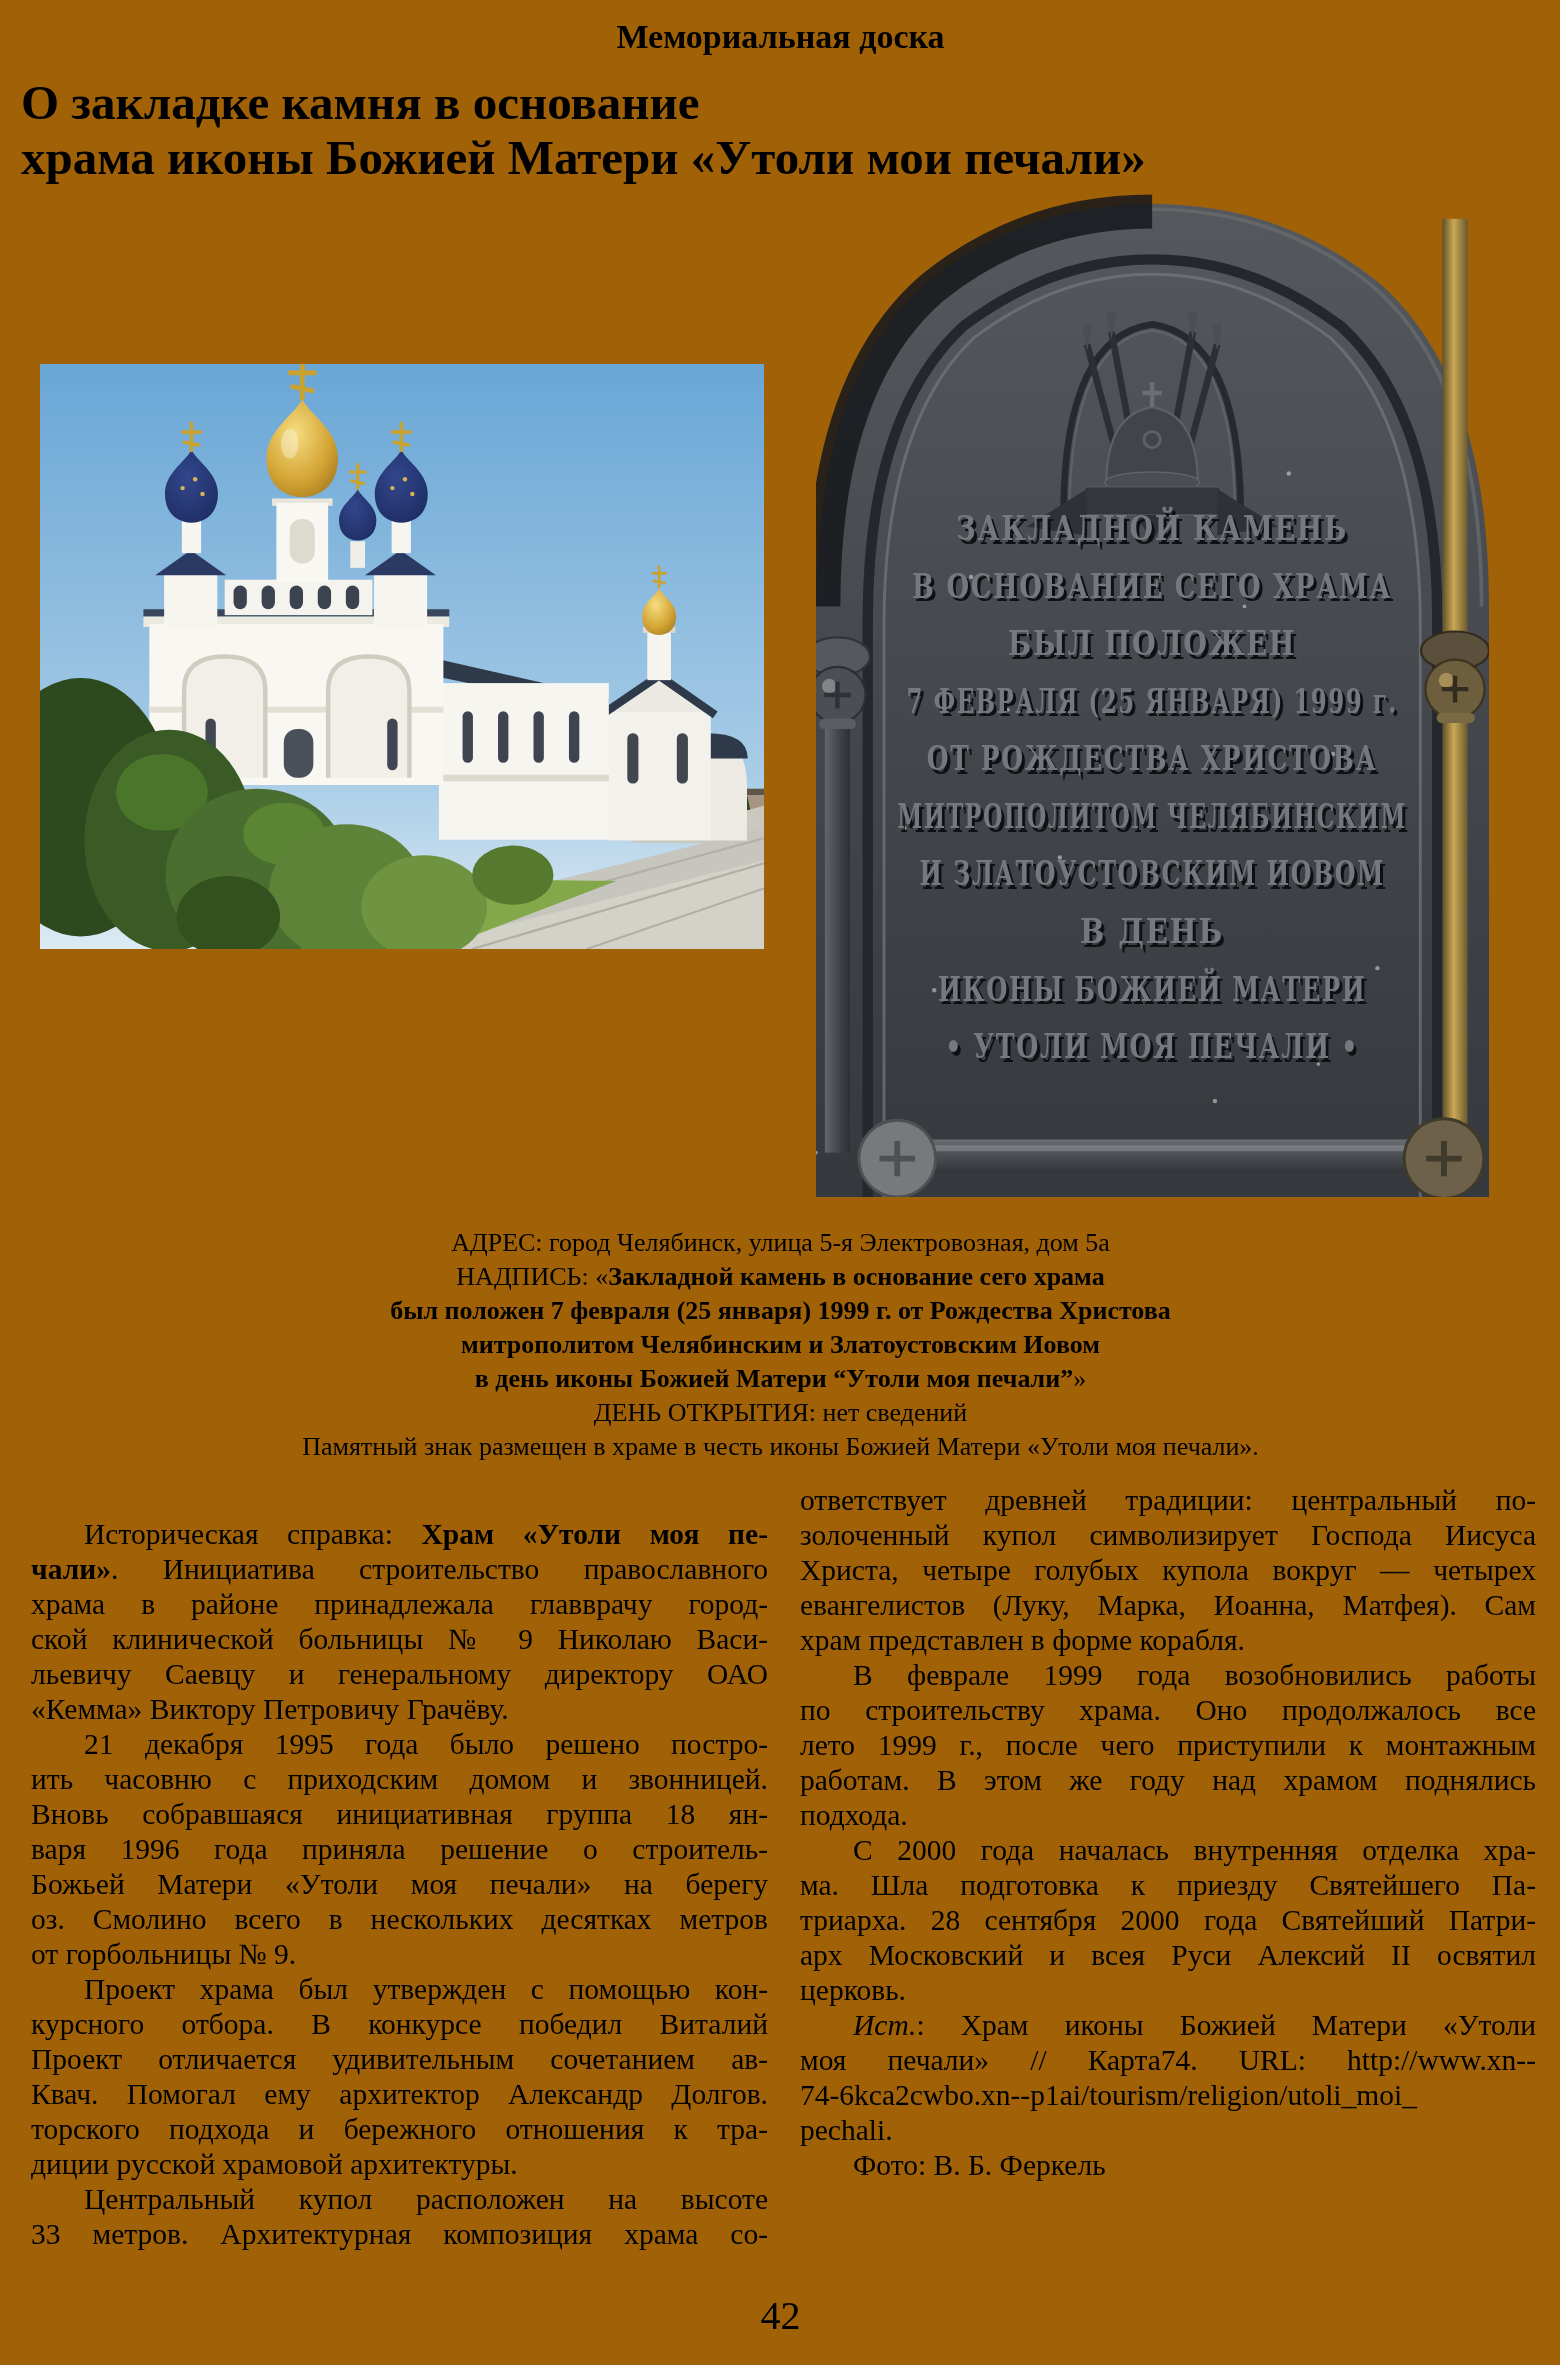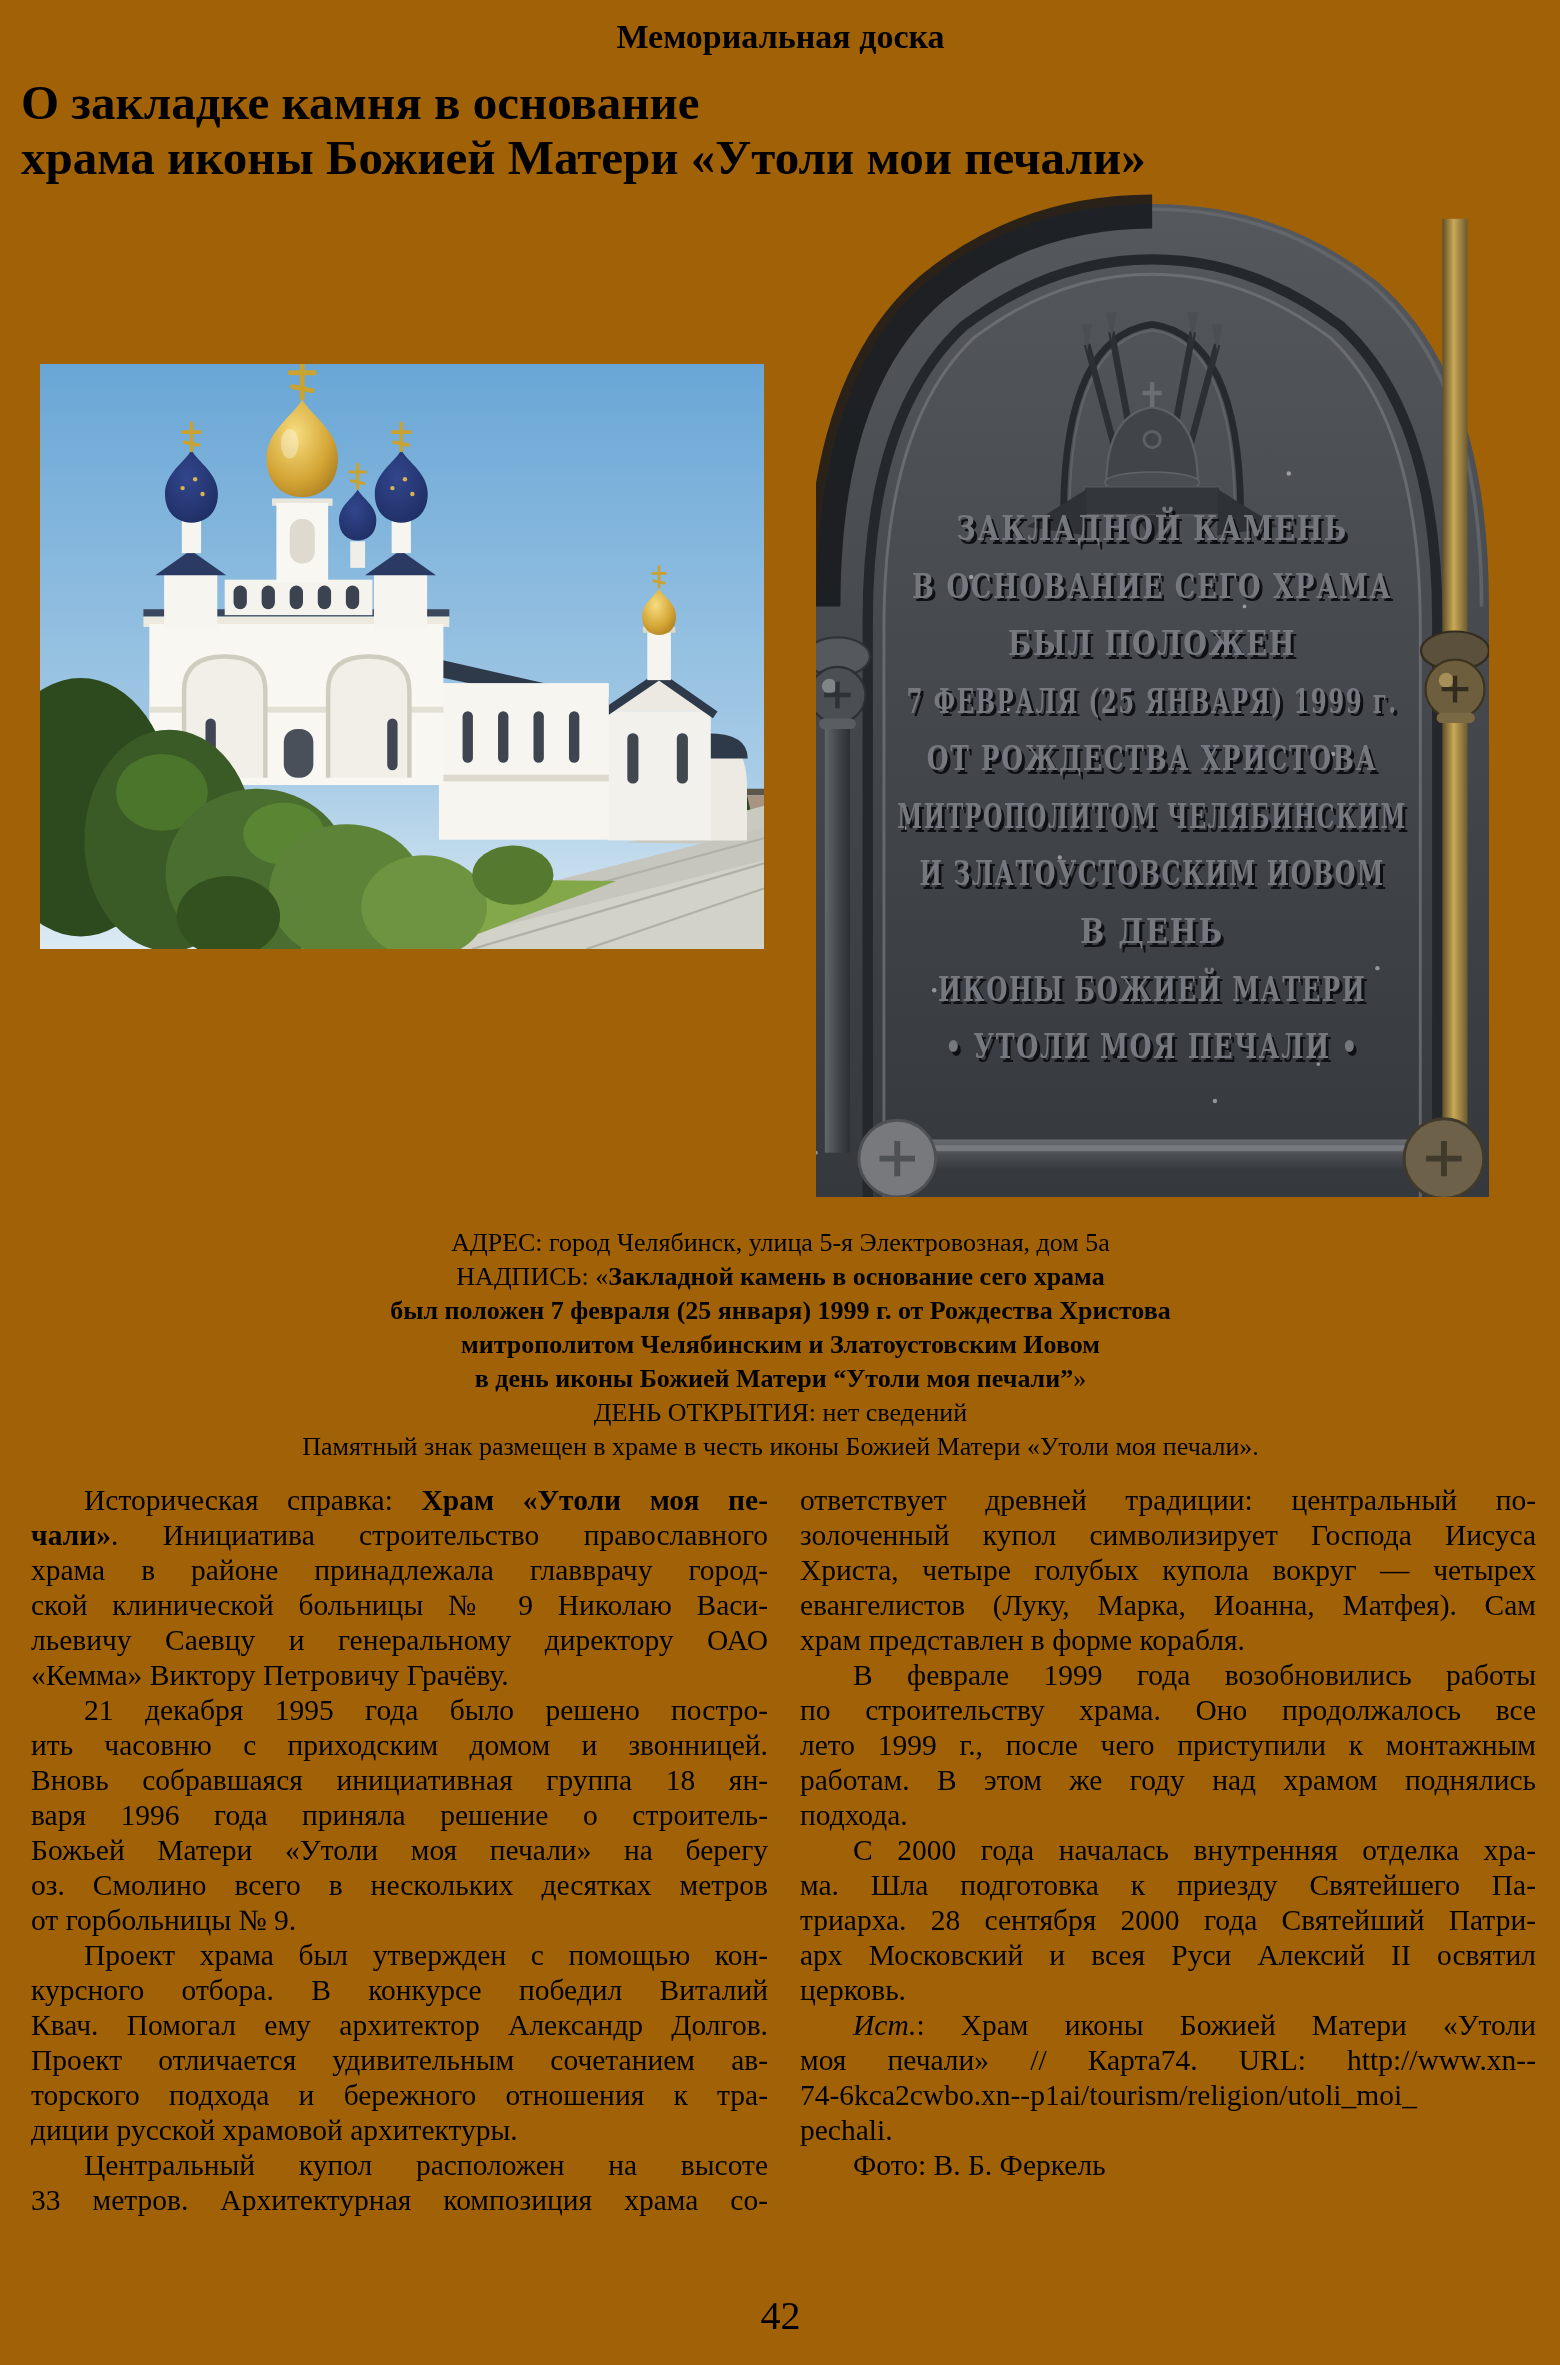--- a/index.html
+++ b/index.html
@@ -7,21 +7,21 @@
         font-family:"Liberation Serif","DejaVu Serif",serif;color:#000;overflow:hidden;}
   .kicker{position:absolute;top:17.7px;left:0;width:100%;text-align:center;
           font-weight:bold;font-size:34px;line-height:38px;}
   .title{position:absolute;top:71px;left:17px;width:100%;text-align:left;
          font-weight:bold;font-size:49px;line-height:55px;margin:4px;}
   .photo{position:absolute;}
   .photo svg{display:block;width:100%;height:100%;}
   .caption{position:absolute;top:1226px;left:0;width:100%;font-size:26px;line-height:34px;}
   .caption .tline{text-align:center;white-space:nowrap;}
   .col{position:absolute;top:1483px;font-size:29.5px;line-height:35px;}
-  .col-left{left:31px;width:737px;}
+  .col-left{left:31px;width:737px;margin-top:34px;}
   .col-right{left:800px;width:736px;}
   .col .tline{text-align:justify;text-align-last:justify;height:35px;overflow:visible;}
   .col .tline.last{text-align:right;text-align-last:left;}
   .ind{display:inline-block;width:53px;}
   .b{font-weight:bold;}
   .i{font-style:italic;}
   .pageno{position:absolute;top:2292px;left:0;width:100%;text-align:center;font-size:40px;}
   .plq{font-family:"DejaVu Serif","Liberation Serif",serif;font-weight:bold;
        font-size:46px;letter-spacing:3px;text-anchor:middle;}
 </style>
@@ -311,22 +311,22 @@
       <div class="tline last"><span>«Кемма» Виктору Петровичу Грачёву.</span></div>
       <div class="tline"><span class="ind"></span><span>21 декабря 1995 года было решено постро-</span></div>
       <div class="tline"><span>ить часовню с приходским домом и звонницей.</span></div>
       <div class="tline"><span>Вновь собравшаяся инициативная группа 18 ян-</span></div>
       <div class="tline"><span>варя 1996 года приняла решение о строитель-</span></div>
       <div class="tline"><span>Божьей Матери «Утоли моя печали» на берегу</span></div>
       <div class="tline"><span>оз. Смолино всего в нескольких десятках метров</span></div>
       <div class="tline last"><span>от горбольницы № 9.</span></div>
       <div class="tline"><span class="ind"></span><span>Проект храма был утвержден с помощью кон-</span></div>
       <div class="tline"><span>курсного отбора. В конкурсе победил Виталий</span></div>
+      <div class="tline"><span>Проект отличается удивительным сочетанием ав-</span></div>
       <div class="tline"><span>Квач. Помогал ему архитектор Александр Долгов.</span></div>
-      <div class="tline"><span>Проект отличается удивительным сочетанием ав-</span></div>
       <div class="tline"><span>торского подхода и бережного отношения к тра-</span></div>
       <div class="tline last"><span>диции русской храмовой архитектуры.</span></div>
       <div class="tline"><span class="ind"></span><span>Центральный купол расположен на высоте</span></div>
       <div class="tline"><span>33 метров. Архитектурная композиция храма со-</span></div>
     </div>
   <div class="col col-right">
       <div class="tline"><span>ответствует древней традиции: центральный по-</span></div>
       <div class="tline"><span>золоченный купол символизирует Господа Иисуса</span></div>
       <div class="tline"><span>Христа, четыре голубых купола вокруг — четырех</span></div>
       <div class="tline"><span>евангелистов (Луку, Марка, Иоанна, Матфея). Сам</span></div>

